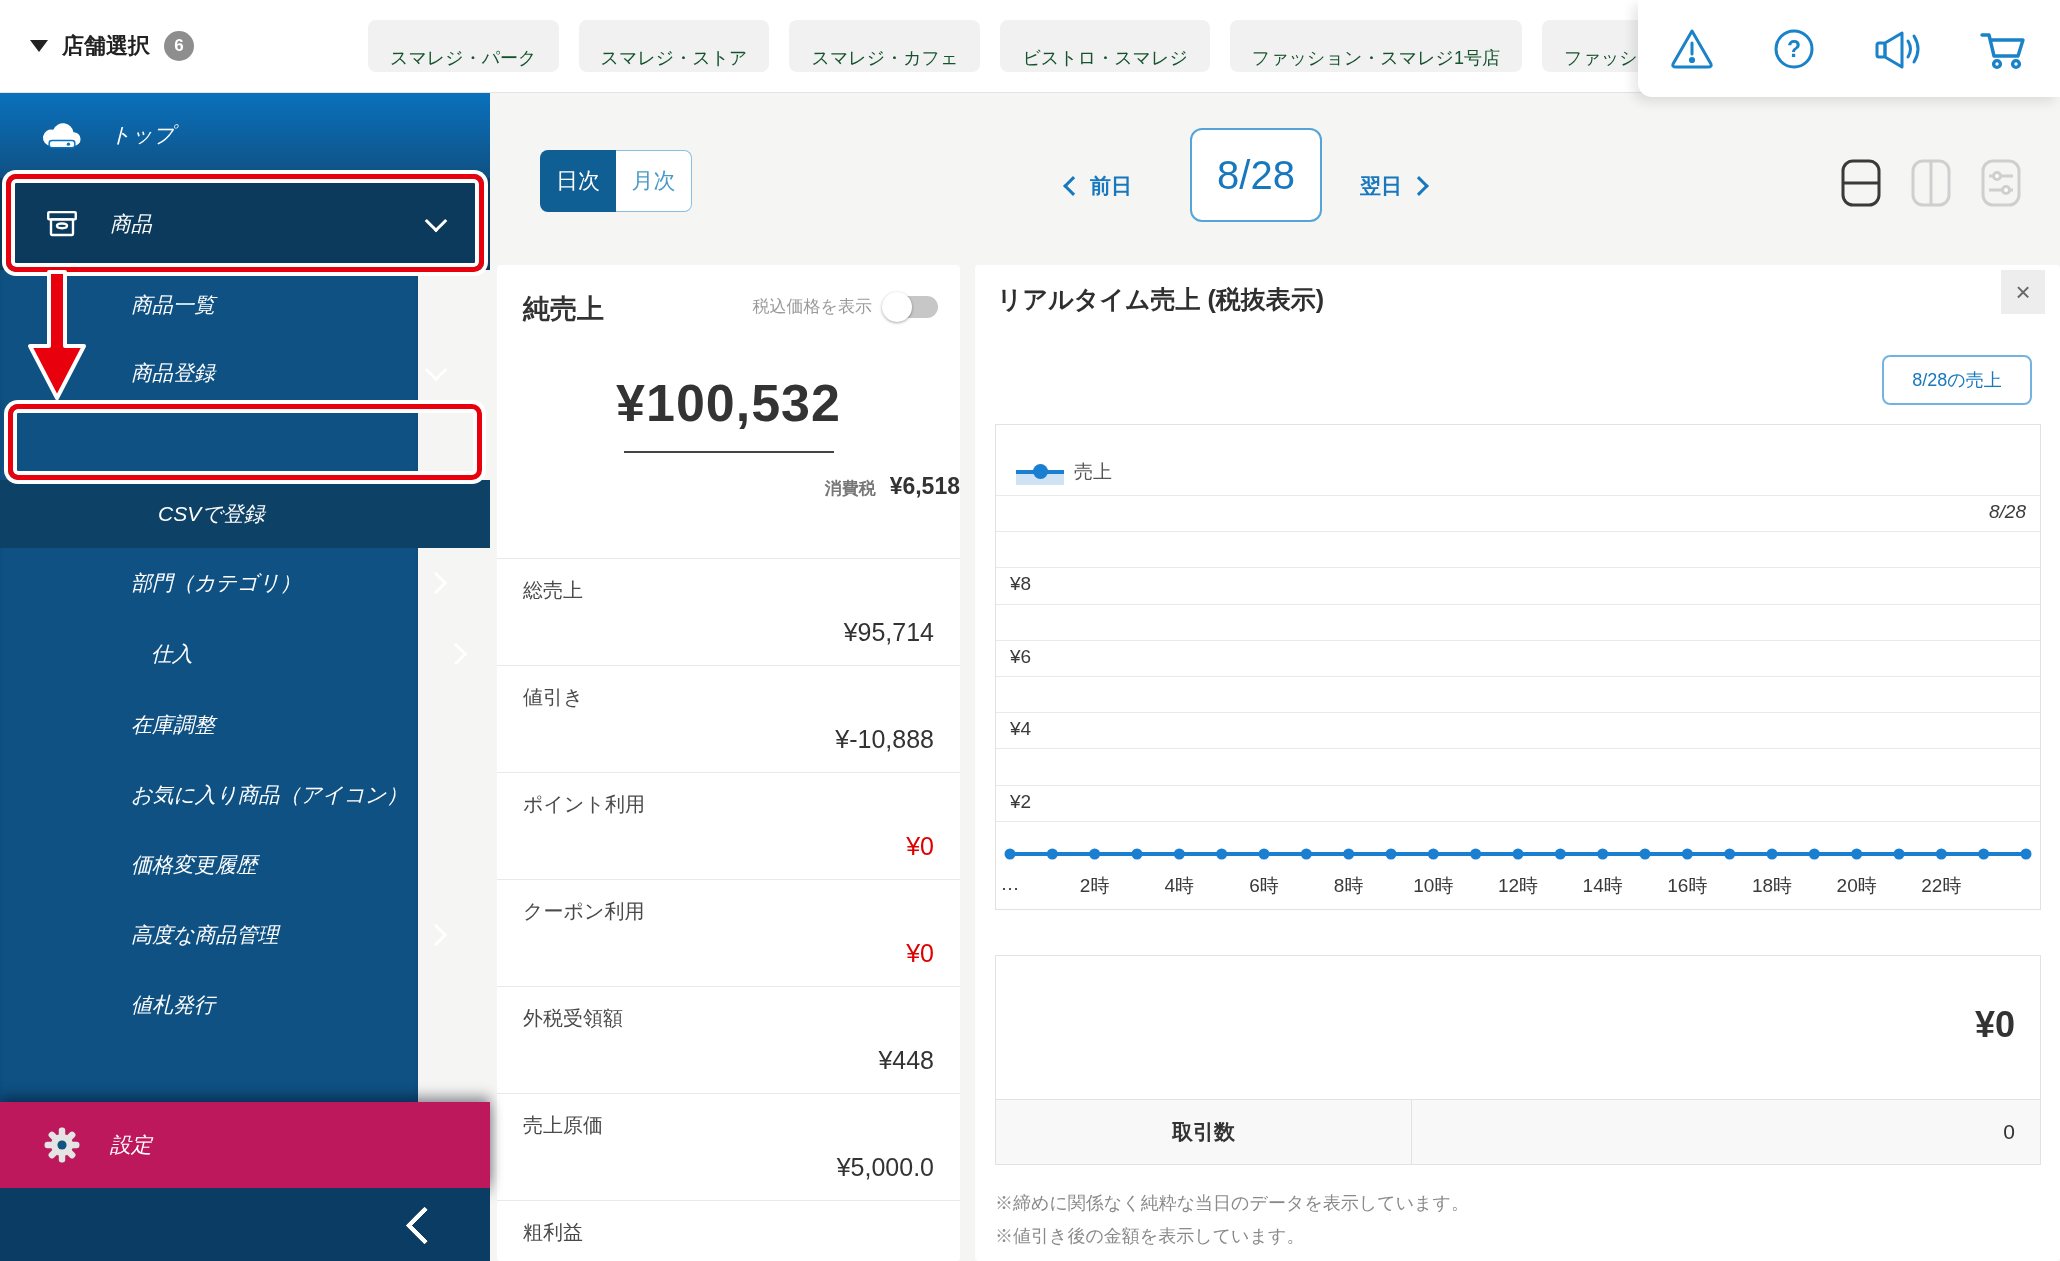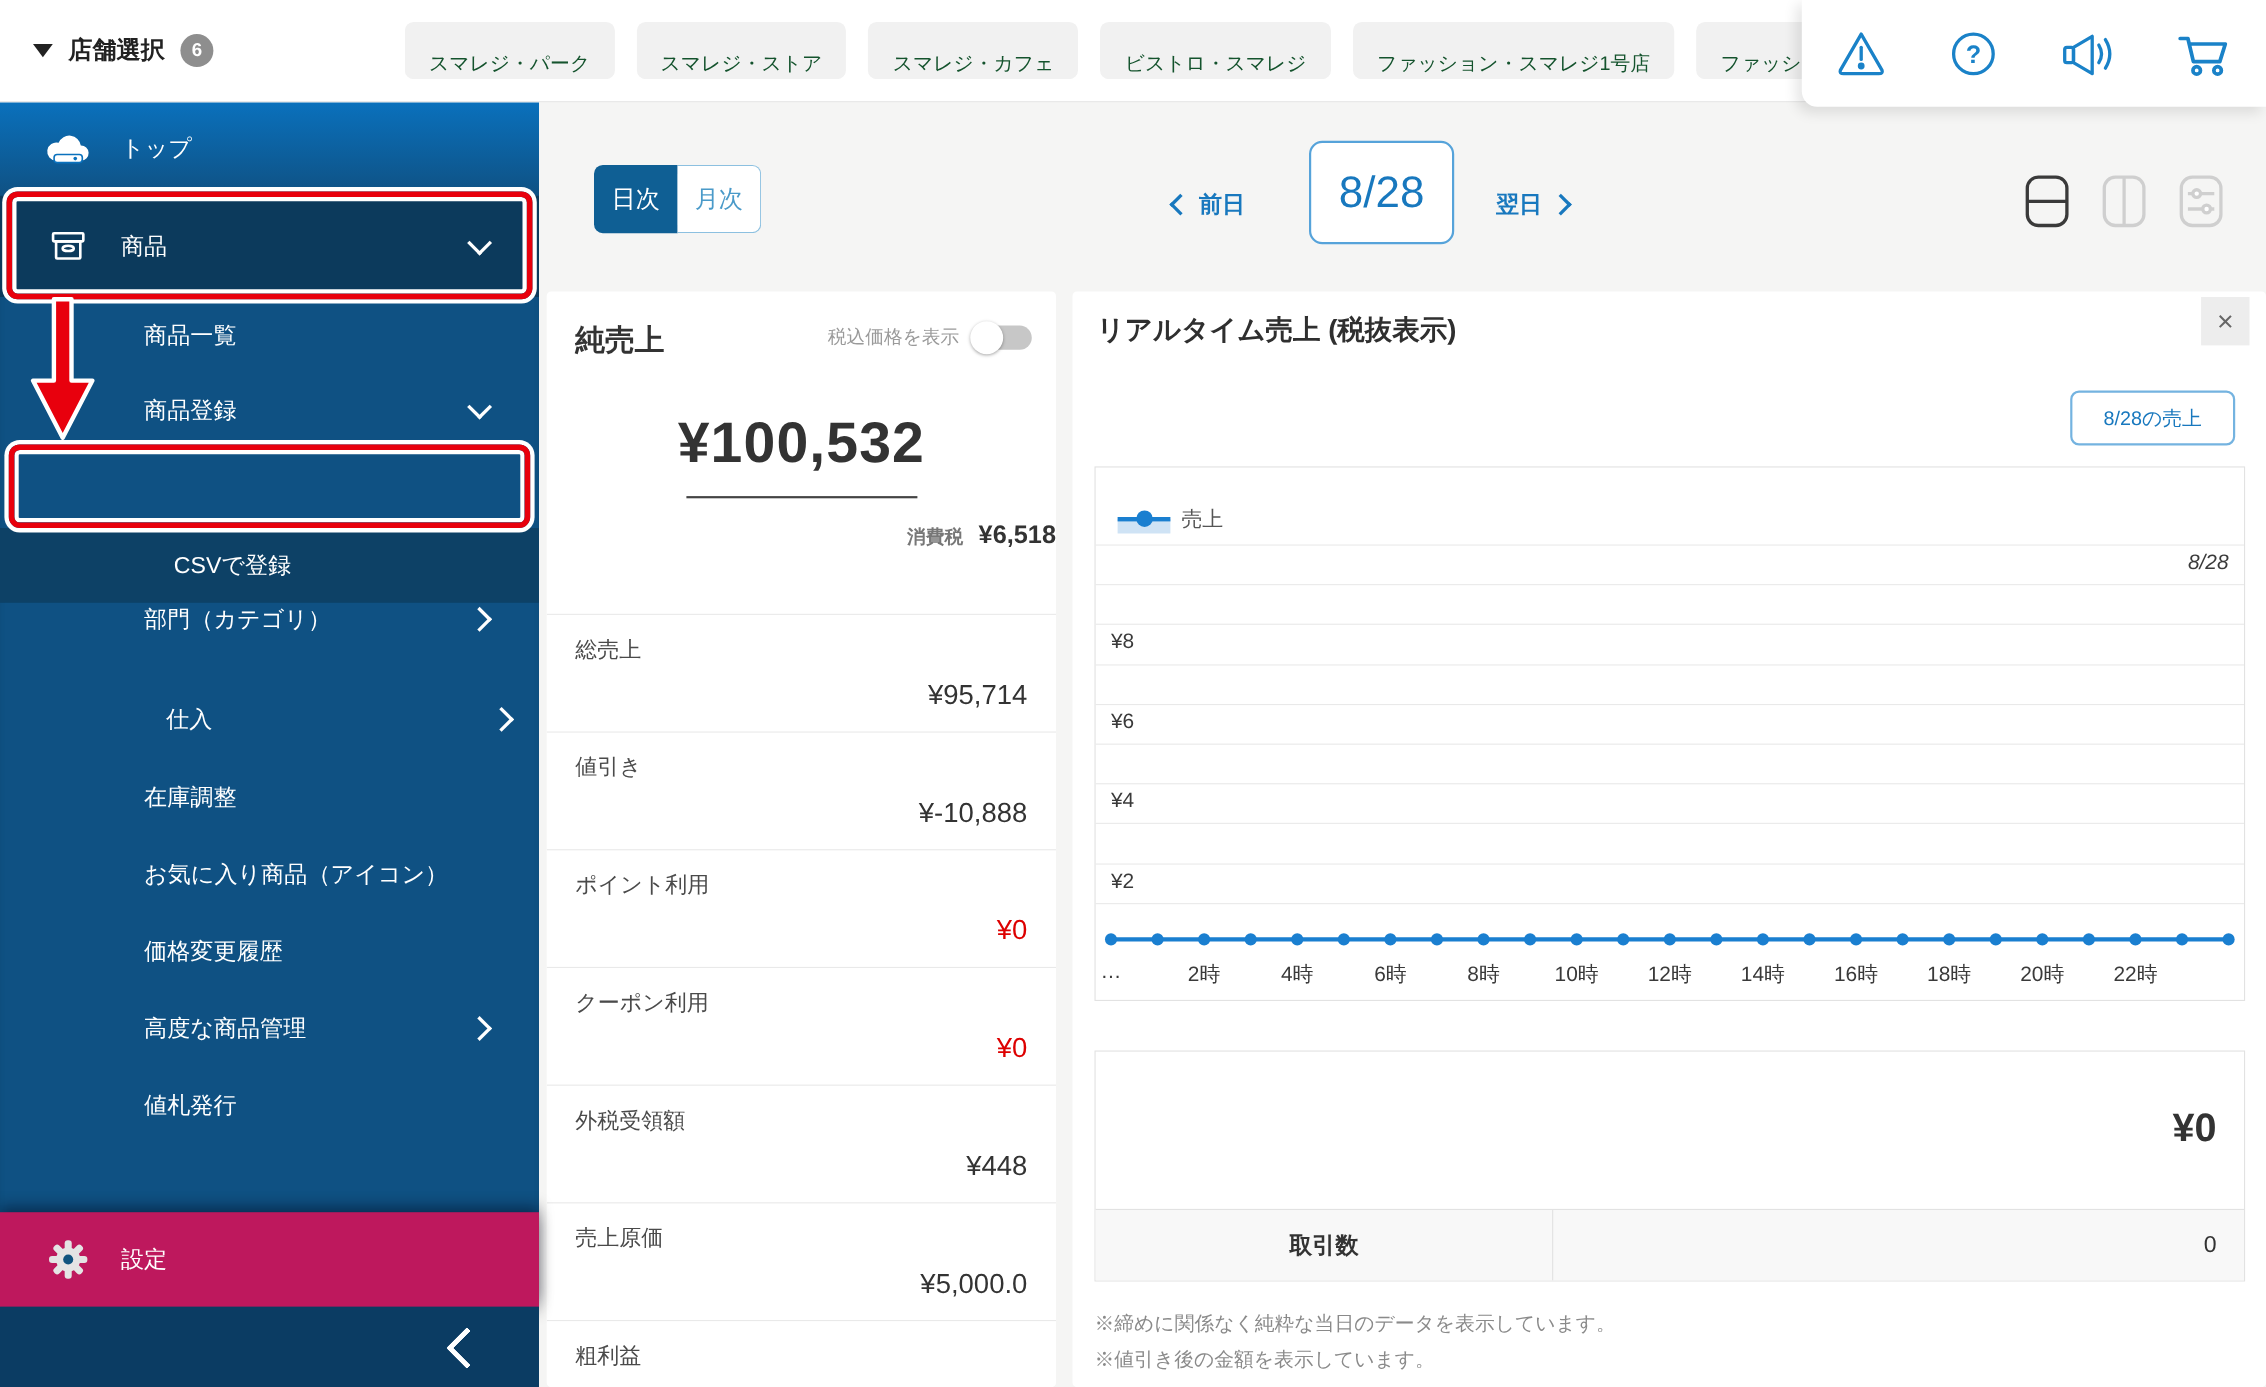--- a/index.html
+++ b/index.html
@@ -12,37 +12,37 @@
   .store-label{font-size:22px;font-weight:bold;color:#222;}
   .store-badge{width:30px;height:30px;border-radius:50%;background:#8e8e8e;color:#fff;font-size:17px;font-weight:bold;
                display:flex;align-items:center;justify-content:center;}
   .tabs{position:absolute;left:368px;top:20px;height:52px;width:1280px;display:flex;gap:20px;overflow:hidden;}
   .tab{flex:0 0 auto;background:#f1f1f1;border-radius:8px;padding:12px 22px;line-height:52px;font-size:18px;color:#14532d;white-space:nowrap;}
   .icon-panel{position:absolute;left:1638px;top:0;width:422px;height:97px;background:#fff;border-radius:0 0 0 14px;
               box-shadow:-5px 5px 12px rgba(0,0,0,.10);display:flex;align-items:center;justify-content:space-between;
               padding:0 30px;box-sizing:border-box;z-index:40;}
   .icon-panel svg{display:block;}
   
-  .sidebar{position:absolute;left:0;top:92px;width:490px;height:1169px;background:#0f5183;z-index:20;
-           box-shadow:inset 0 8px 10px -6px rgba(0,0,30,.35);}
+  .sidebar{position:absolute;left:0;top:92px;width:418px;height:1169px;background:#0f5183;z-index:20;
+           box-shadow:inset 0 8px 10px -6px rgba(0,0,30,.35);font-style:italic;}
   .srow{position:absolute;left:0;width:490px;display:flex;align-items:center;color:#fff;font-size:21px;}
   .srow .sicon{position:absolute;left:40px;width:44px;height:44px;}
   .lbl-main{position:absolute;left:110px;}
   .lbl-sub{position:absolute;left:131px;}
   .lbl-sub2{position:absolute;left:158px;}
   .chev{position:absolute;right:46px;width:13px;height:13px;border-right:3.5px solid #fff;border-bottom:3.5px solid #fff;}
   .chev.down{transform:rotate(45deg);margin-top:-6px;}
   .chev.right{transform:rotate(-45deg);}
   .row-top{top:0;height:86px;background:linear-gradient(180deg,#0a71bd 0%,#0f5183 100%);}
   .row-shohin{top:86px;height:92px;background:#0c3a5c;}
   .row-ichiran{top:182px;height:62px;}
   .row-toroku{top:250px;height:62px;}
   .row-shinki{top:314px;height:74px;background:#0c3a5c;}
   .row-csv{top:388px;height:68px;background:#0d4166;}
-  .row-bumon{top:436px;height:70px;} .row-shiire{top:526px;height:71px;margin-left:20px;}
+  .row-bumon{top:456px;height:70px;} .row-shiire{top:526px;height:71px;margin-left:20px;}
   .row-zaiko{top:597px;height:71px;} .row-okini{top:668px;height:70px;}
   .row-kakaku{top:738px;height:70px;} .row-kodo{top:808px;height:70px;}
   .row-fuda{top:878px;height:70px;}
   .row-nichiji{top:952px;height:62px;background:linear-gradient(180deg,#0a71bd 0%,#0f5183 100%);}
   .row-settei{top:1010px;height:86px;background:#be185d;box-shadow:0 -6px 12px rgba(0,0,20,.38),0 6px 12px rgba(0,0,20,.30);}
   .sfooter{position:absolute;top:1096px;left:0;width:490px;height:73px;background:#0b3c63;}
   .collapse-chev{position:absolute;right:52px;top:24px;width:22px;height:22px;border-left:5px solid #fff;border-bottom:5px solid #fff;
                  transform:rotate(45deg);border-radius:2px;}
   
   .red-box{position:absolute;border:5px solid #e8000d;border-radius:10px;z-index:25;

